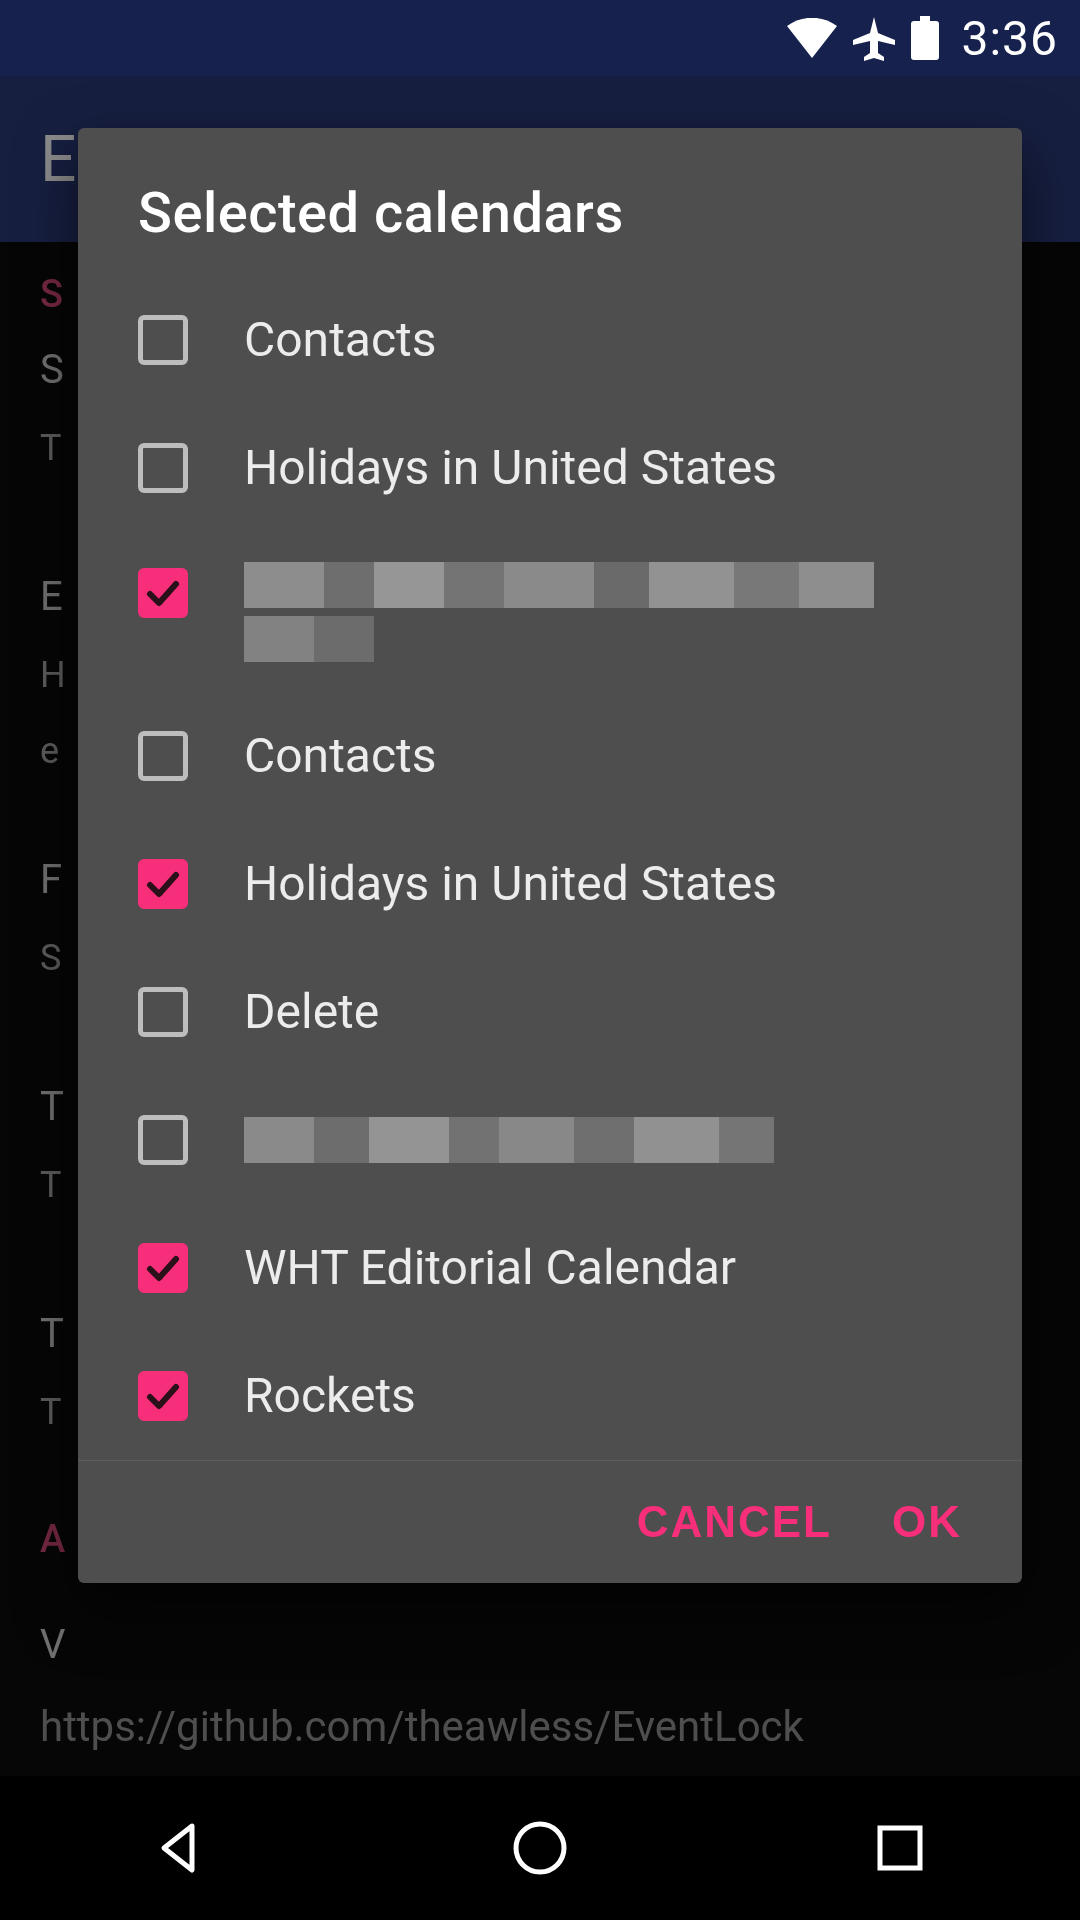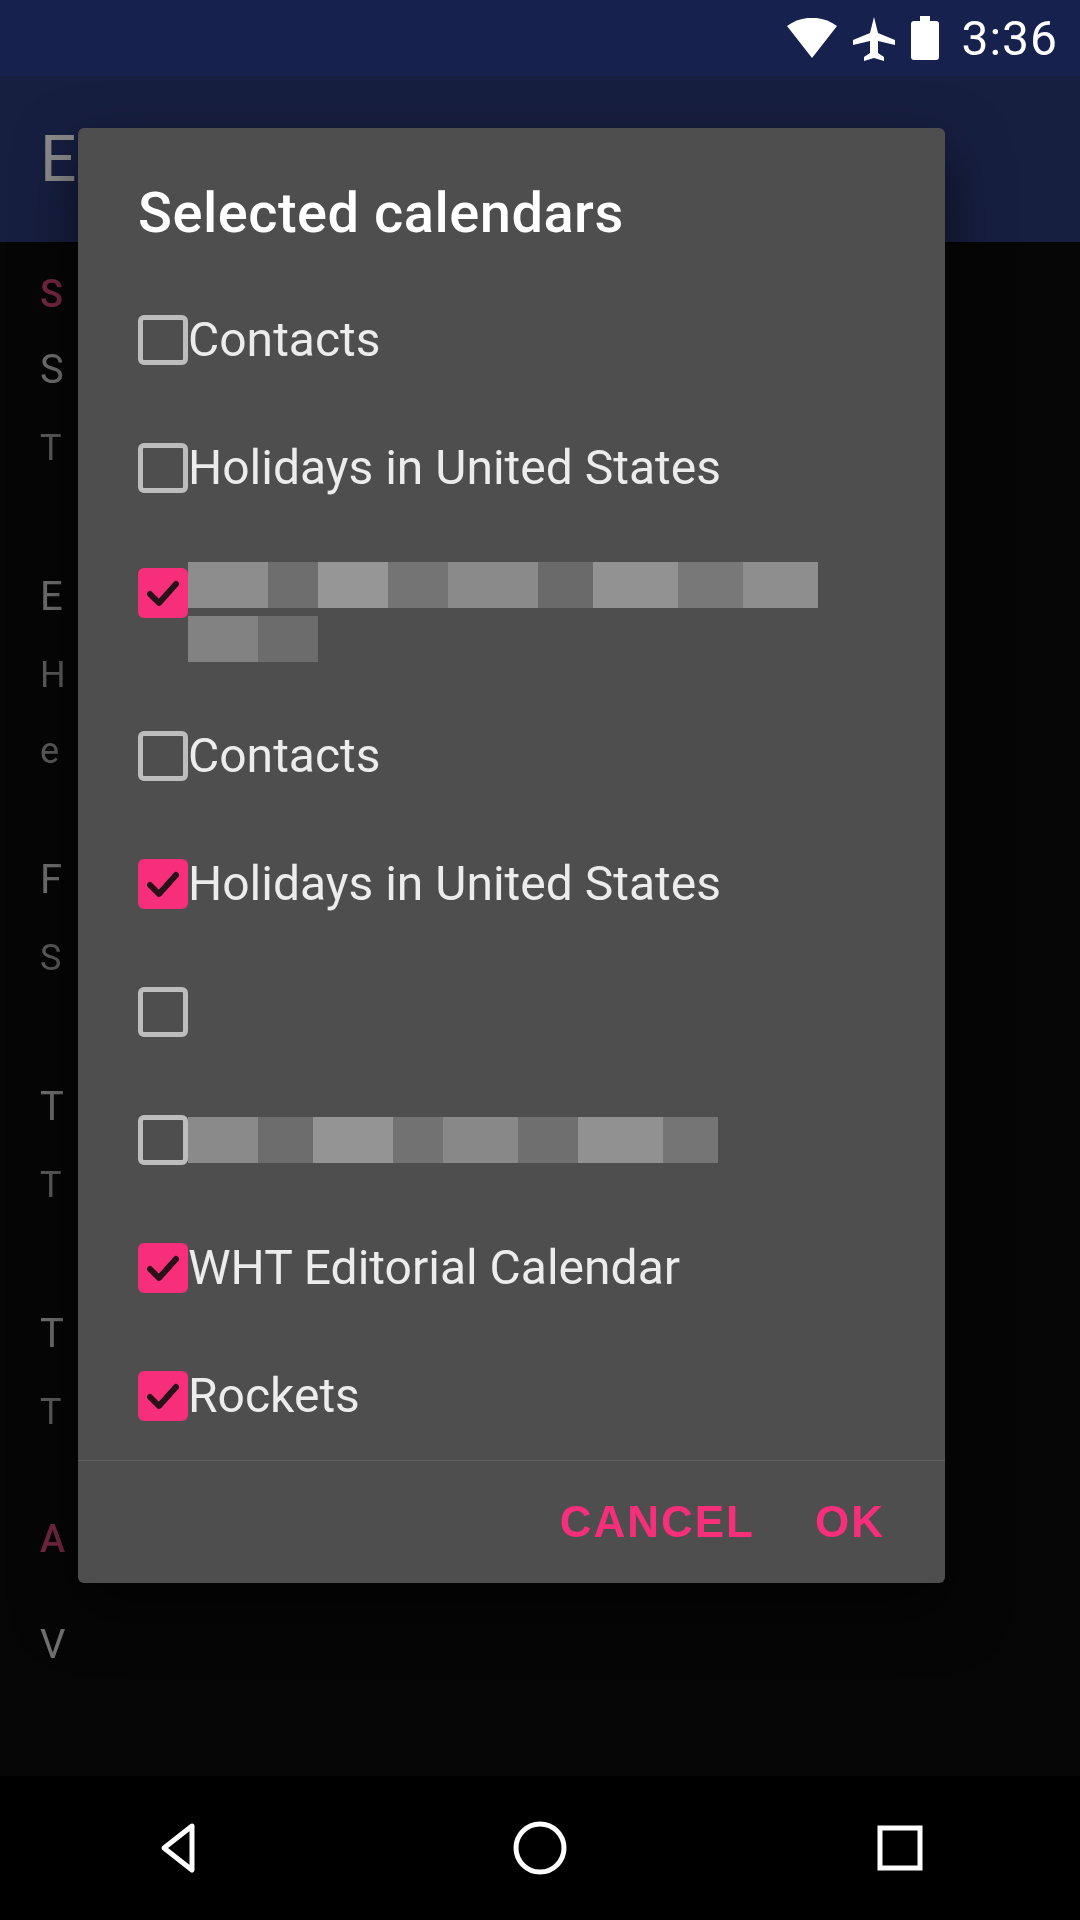--- a/index.html
+++ b/index.html
@@ -16,24 +16,24 @@
     .app-body { position: absolute; top: 242px; left: 0; right: 0; bottom: 144px; background: #0b0b0b; color: #ccc; padding: 30px 40px; font-size: 40px; }
     .bg-line { margin-bottom: 34px; white-space: nowrap; overflow: hidden; }
     .bg-section { color: #d64a78; font-weight: 500; font-size: 38px; margin-bottom: 30px; }
     .bg-sub { color: #a8a8a8; font-size: 36px; margin-top: 4px; }
     .bg-url { color: #8f8f8f; font-size: 42px; }
 
     
     .scrim { position: absolute; top: 76px; left: 0; right: 0; bottom: 144px; background: rgba(0,0,0,0.45); }
 
     
-    .dialog { position: absolute; left: 78px; top: 128px; width: 867px; background: #4e4e4e; border-radius: 6px; box-shadow: 0 24px 60px rgba(0,0,0,0.6); display: flex; flex-direction: column; }
+    .dialog { position: absolute; left: 78px; top: 128px; width: 944px; background: #4e4e4e; border-radius: 6px; box-shadow: 0 24px 60px rgba(0,0,0,0.6); display: flex; flex-direction: column; }
     .dialog-title { font-size: 56px; font-weight: 500; color: #fff; padding: 52px 60px 30px; letter-spacing: 0.5px; }
     .dialog-list { display: flex; flex-direction: column; }
-    .item { display: flex; align-items: center; padding: 30px 60px; min-height: 128px; }
+    .item { display: flex; align-items: center; padding: 30px 60px; gap: 56px; min-height: 128px; }
     .item-multi { align-items: flex-start; }
     .checkbox { width: 50px; height: 50px; border: 5px solid #bdbdbd; border-radius: 6px; flex-shrink: 0; display: flex; align-items: center; justify-content: center; }
     .checkbox.checked { background: #f72e7a; border-color: #f72e7a; }
     .checkbox.checked svg { display: block; }
     .checkbox svg { display: none; }
     .item-label { color: #ececec; font-size: 48px; font-weight: 400; line-height: 1.25; flex: 1; }
 
     .redacted { display: flex; flex-wrap: wrap; gap: 0; }
     .rblock { height: 46px; display: inline-block; }
 
@@ -84,20 +84,21 @@
   <div style="height:70px"></div>
   <div class="bg-line"><span>T</span></div>
   <div class="bg-line bg-sub"><span>T</span></div>
   <div style="height:70px"></div>
   <div class="bg-line"><span>T</span></div>
   <div class="bg-line bg-sub"><span>T</span></div>
   <div style="height:50px"></div>
   <div class="bg-section">A</div>
   <div style="height:30px"></div>
   <div class="bg-line"><span>V</span></div>
+  <div class="bg-url">https://github.com/theawless/EventLock</div>
 </div>
 
 <div class="scrim"></div>
 
 <div class="dialog">
   <div class="dialog-title">Selected calendars</div>
   <div class="dialog-list">
 
     <div class="item">
       <span class="checkbox"></span>
@@ -143,20 +144,21 @@
       <span class="checkbox checked">
           <svg width="34" height="34" viewBox="0 0 34 34">
             <path d="M4 18 L13 27 L30 8" stroke="#2a1018" stroke-width="6" fill="none" stroke-linecap="round" stroke-linejoin="round"></path>
           </svg>
         </span>
       <span class="item-label">Holidays in United States</span>
     </div>
 
     <div class="item">
       <span class="checkbox"></span>
+      <span class="item-label">Delete</span>
     </div>
 
     <div class="item">
       <span class="checkbox"></span>
       <span class="item-label">
         <span class="redacted">
           <span class="rblock" style="width:70px;background:#8a8a8a"></span>
             <span class="rblock" style="width:55px;background:#6d6d6d"></span>
             <span class="rblock" style="width:80px;background:#949494"></span>
             <span class="rblock" style="width:50px;background:#727272"></span>

